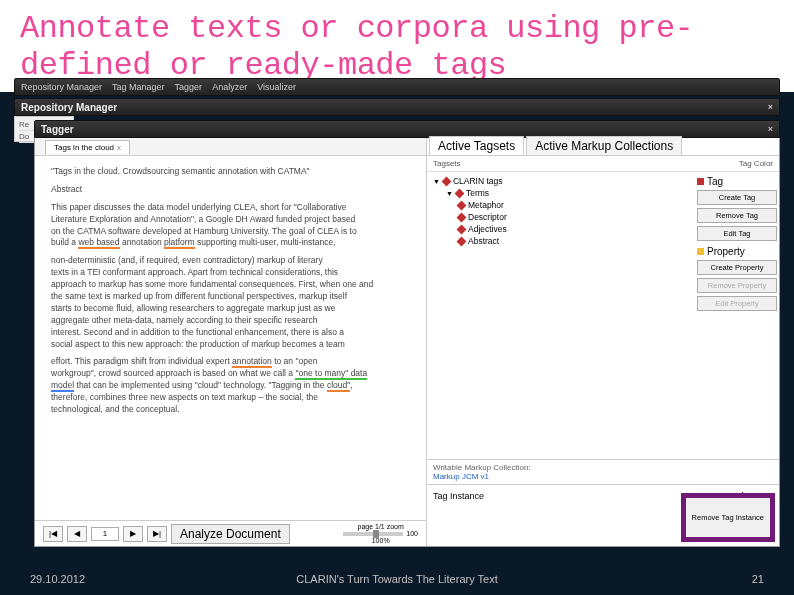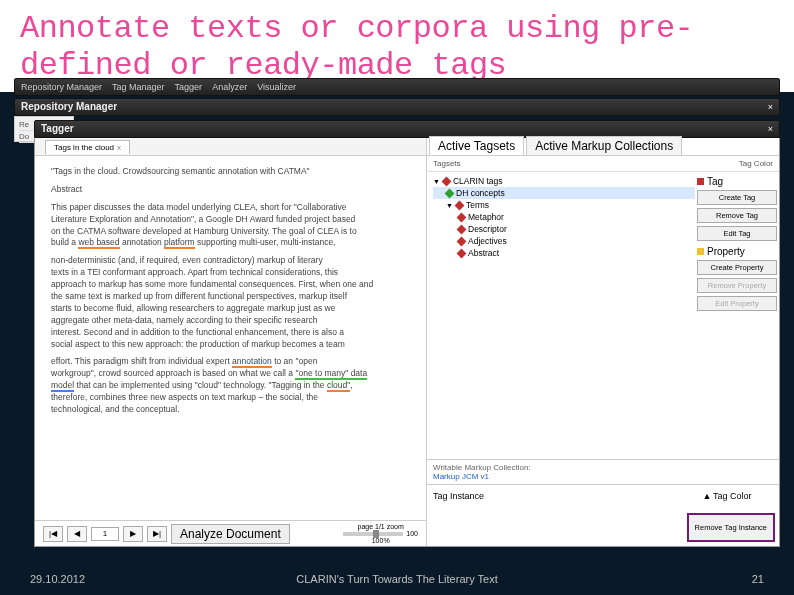--- a/index.html
+++ b/index.html
@@ -2,21 +2,21 @@
 <html><head>
 <meta charset="utf-8">
 <style>
 * { box-sizing: border-box; margin: 0; padding: 0; }
 body { width: 794px; height: 595px; background: #0a1928; font-family: Arial, sans-serif; overflow: hidden; position: relative; }
 .slide-title { color: #ec4899; background: #fff; font-family: 'Courier New', monospace; font-size: 32px; font-weight: normal; padding: 10px 20px 8px; letter-spacing: -0.5px; }
 .footer { position: absolute; bottom: 10px; left: 0; right: 0; display: flex; justify-content: space-between; align-items: center; padding: 0 30px; color: #c0c0c0; font-size: 11px; }
 .footer-center { position: absolute; left: 50%; transform: translateX(-50%); }
 
 .app-area { position: absolute; top: 78px; left: 14px; right: 14px; bottom: 48px; font-size: 9px; }
-.bar { background: linear-gradient(#3a3a3a,#222); color: #eee; border: 1px solid #111; border-radius: 2px 2px 0 0; padding: 3px 6px; display: flex; align-items: flex-end; gap: 10px; }
+.bar { background: linear-gradient(#3a3a3a,#222); color: #eee; border: 1px solid #111; border-radius: 2px 2px 0 0; padding: 3px 6px; display: flex; align-items: flex-start; gap: 10px; }
 .bar .title { font-weight: bold; font-size: 10px; }
 .bar .close { margin-left: auto; cursor: pointer; }
 .bar .tab { font-size: 9px; color: #ccc; }
 
 .bar1 { position: absolute; top: 0; left: 0; right: 0; height: 18px; z-index: 1; }
 .bar2 { position: absolute; top: 20px; left: 0; right: 0; height: 18px; z-index: 2; }
 .bar2-sub { position: absolute; top: 38px; left: 0; width: 60px; height: 26px; background: #f0f0f0; border: 1px solid #ccc; z-index: 2; padding: 2px 4px; font-size: 8px; color: #555; }
 .bar2-sub div { border-bottom: 1px solid #ddd; padding: 1px 0; }
 .bar3 { position: absolute; top: 42px; left: 20px; right: 0; height: 18px; z-index: 3; }
 
@@ -63,21 +63,21 @@
 .side-btn { border: 1px solid #aaa; background: #f0f0f0; font-size: 7.5px; padding: 2px 4px; text-align: center; }
 .side-btn.disabled { color: #aaa; }
 
 .writable { border-top: 1px solid #ccc; padding: 3px 6px; font-size: 8px; }
 .writable-label { color: #666; }
 .writable-val { color: #2060c0; }
 .instance-row { display: flex; border-top: 1px solid #ddd; margin-top: 3px; padding-top: 2px; }
 .instance-row .c1 { flex: 1; }
 .instance-row .c2 { width: 12px; text-align: center; }
 .instance-row .c3 { width: 60px; }
-.rem-instance { position: absolute; right: 4px; bottom: 4px; border: 2px solid #701a75; background: #f0f0f0; font-size: 7.5px; padding: 8px 6px; }
+.rem-instance { position: absolute; right: 4px; bottom: 4px; border: 5px solid #701a75; background: #f0f0f0; font-size: 7.5px; padding: 15px 6px; }
 .lower { position: relative; height: 62px; border-top: 1px solid #ccc; }
 </style>
 </head>
 <body>
 
 <div class="slide-title">Annotate texts or corpora using pre-defined or ready-made tags</div>
 
 <div class="app-area">
 
   <div class="bar bar1">
@@ -166,25 +166,20 @@
         <span class="c1">Tagsets</span>
         <span class="c2">Tag Color</span>
       </div>
       <div class="tree-panel">
         <div class="tree">
           <div class="tree-row">
               <span class="arrow">▼</span>
               <span class="diamond"></span>
               <span>CLARIN tags</span>
             </div>
-          <div class="tree-row sel">
-              <span class="indent1"></span>
-              <span class="diamond green"></span>
-              <span>DH concepts</span>
-            </div>
           <div class="tree-row">
               <span class="indent1"></span>
               <span class="arrow">▼</span>
               <span class="diamond"></span>
               <span>Terms</span>
             </div>
           <div class="tree-row">
               <span class="indent2"></span>
               <span class="diamond"></span>
               <span>Metaphor</span>

